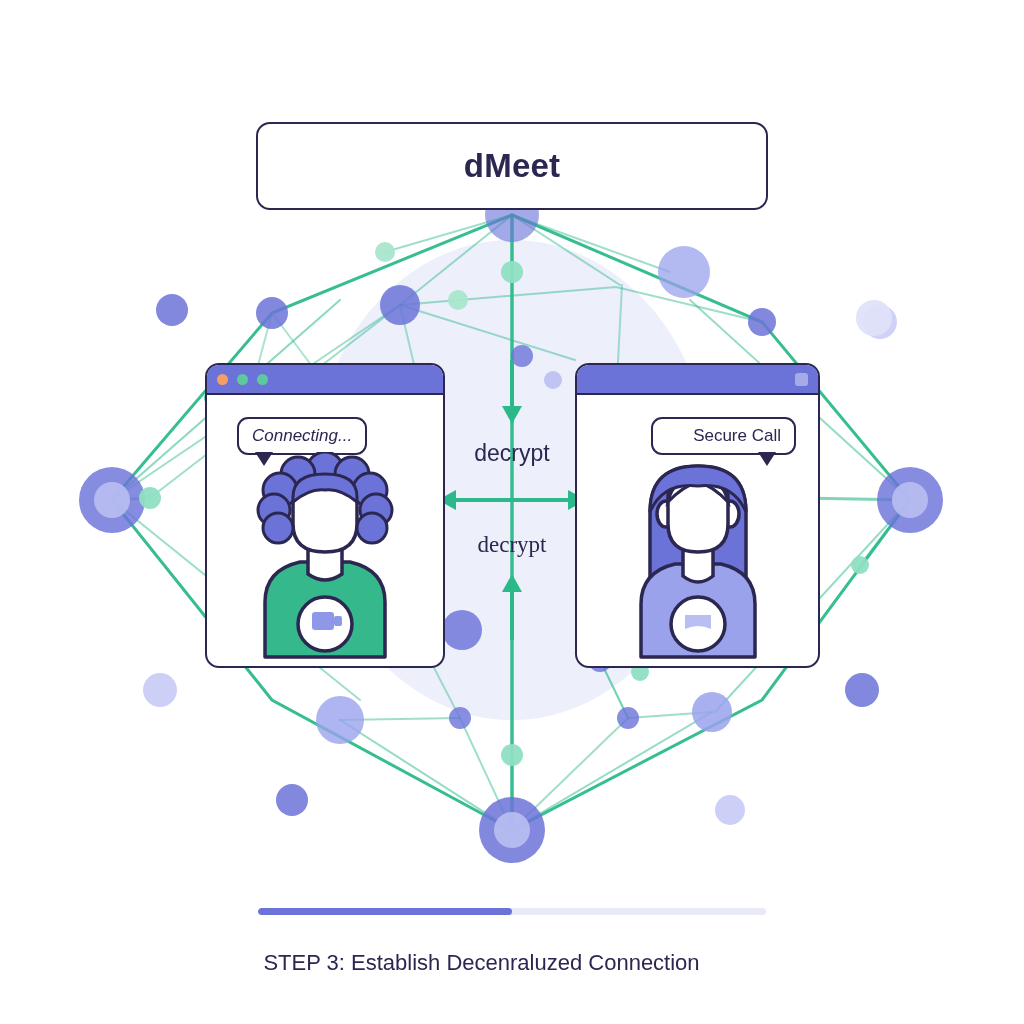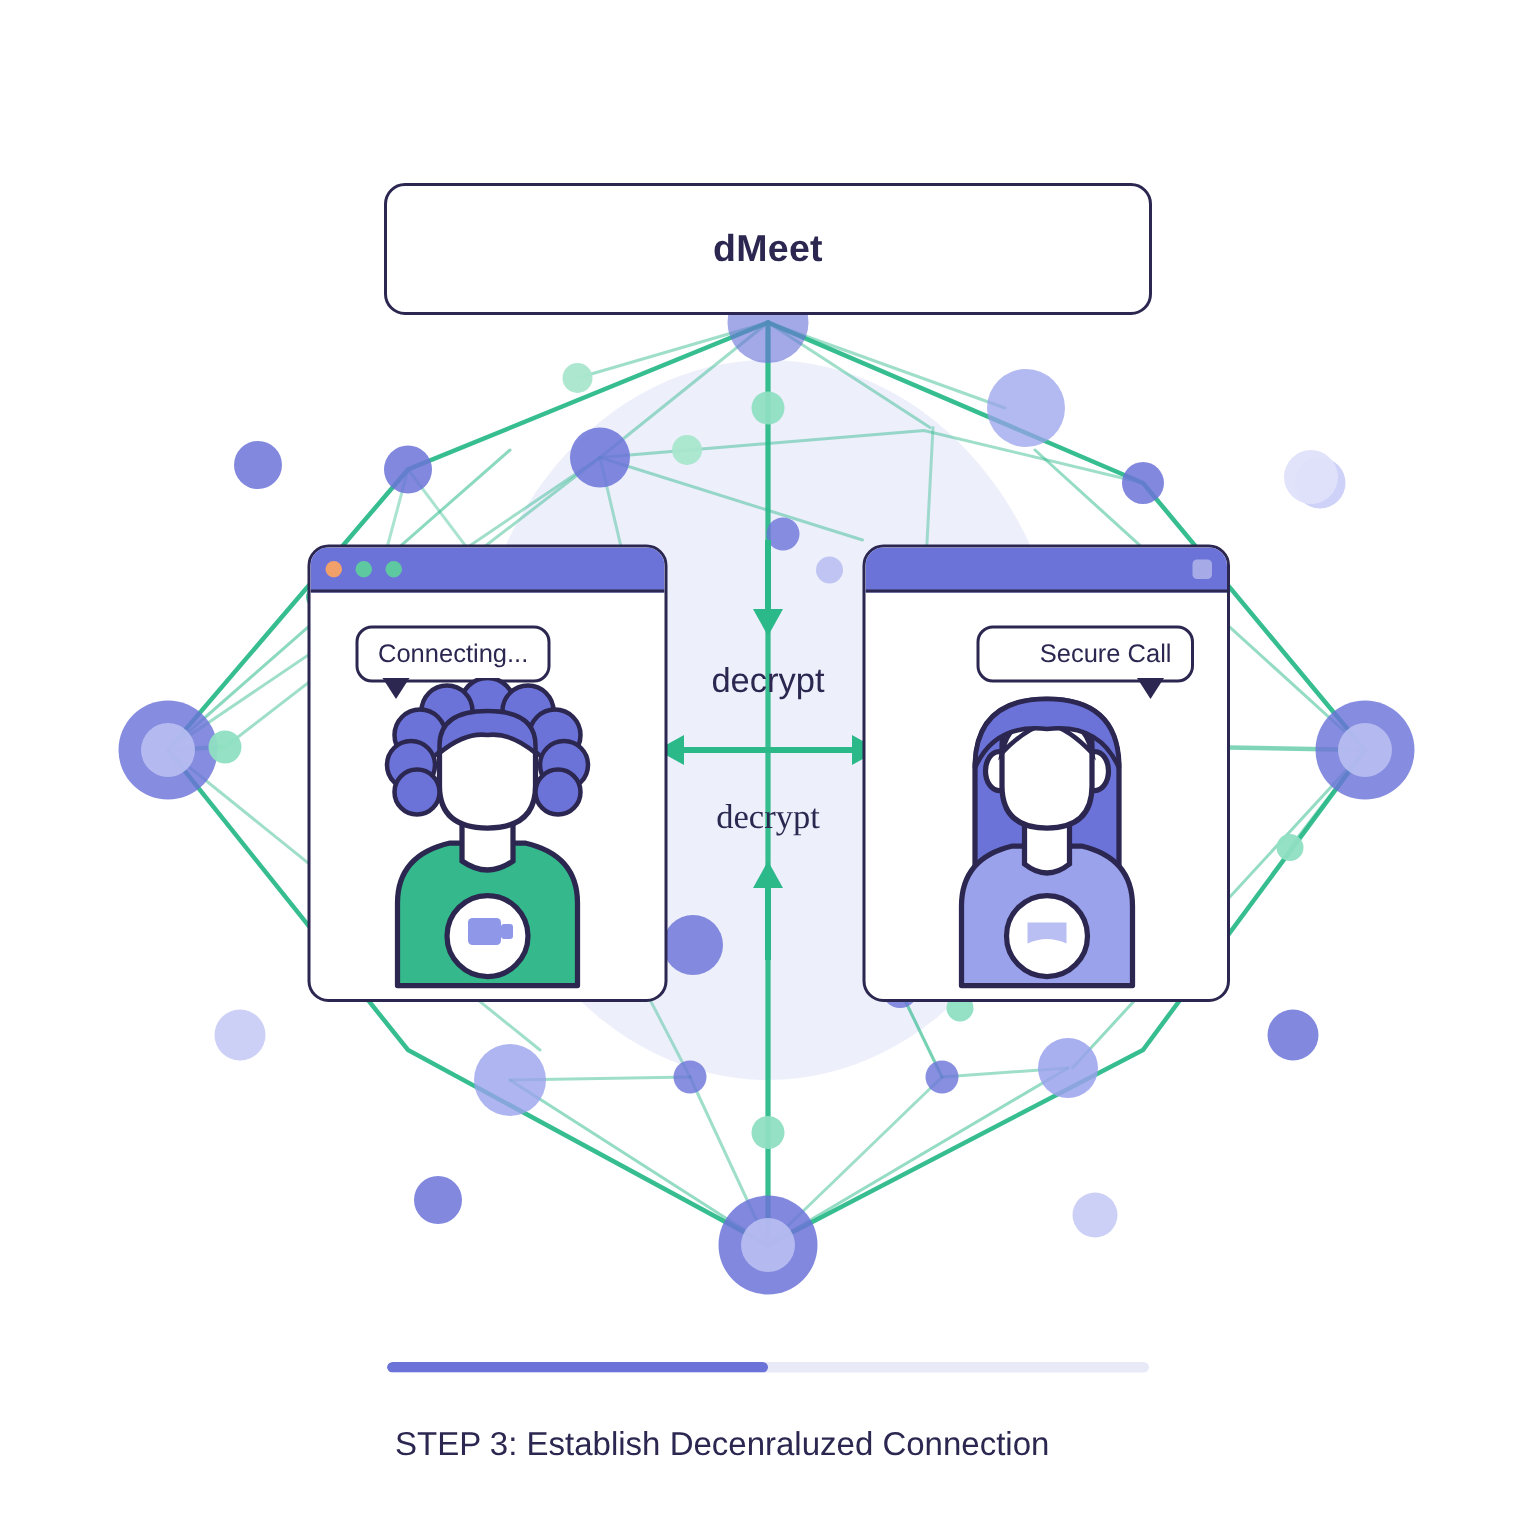--- a/index.html
+++ b/index.html
@@ -26,35 +26,35 @@
   .title-card {
     position: absolute;
     left: 256px; top: 122px;
     width: 512px; height: 88px;
     background: #ffffff;
     border: 2.5px solid #2b2750;
     border-radius: 14px;
     display: flex; align-items: center; justify-content: center;
   }
   .title-text {
-    font-size: 25px;
+    font-size: 33px;
     font-weight: bold;
     color: #2b2750;
     letter-spacing: 0.2px;
   }
 
   
   .window {
     position: absolute;
     background: #ffffff;
     border: 2.5px solid #2b2750;
     border-radius: 14px;
     overflow: hidden;
   }
-  .window-left  { left: 205px; top: 363px; width: 240px; height: 305px; }
+  .window-left  { left: 205px; top: 363px; width: 240px; height: 305px; font-style: italic; }
   .window-right { left: 575px; top: 363px; width: 245px; height: 305px; }
 
   .titlebar {
     position: relative;
     height: 30px;
     background: #6b73d8;
     border-bottom: 2.5px solid #2b2750;
     display: flex; align-items: center;
     padding: 0 10px;
     gap: 9px;

